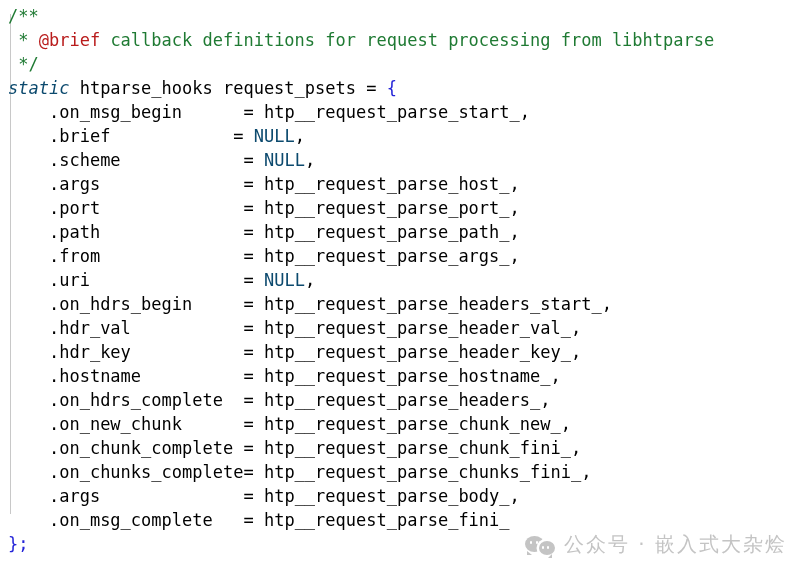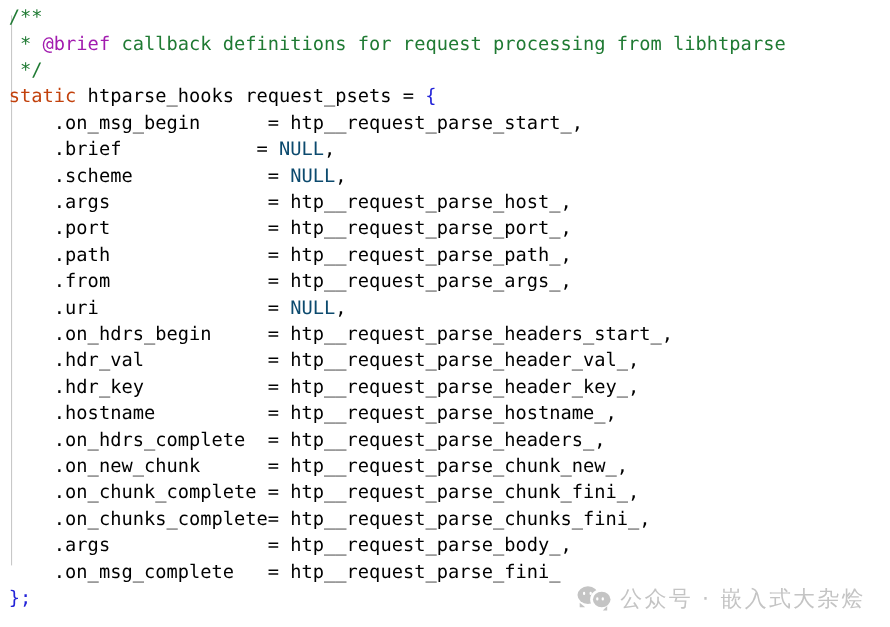--- a/index.html
+++ b/index.html
@@ -42,33 +42,33 @@
   .line {
     height: 24px;
     line-height: 24px;
     font-size: 17px;
     white-space: pre;
     color: #000000;
     letter-spacing: 0px;
   }
 
   .tok-comment { color: #1f7a33; }
-  .tok-doctag  { color: #a21caf; }
-  .tok-kw      { color: #c2410c; }
+  .tok-doctag  { color: #b91c1c; }
+  .tok-kw      { color: #0c4a6e; font-style: italic; }
   .tok-brace   { color: #2424d8; }
   .tok-null    { color: #0c4a6e; }
   .tok-plain   { color: #000000; }
 
   
   #watermark {
     position: absolute;
     right: 22px;
     bottom: 12px;
     display: flex;
-    align-items: flex-start;
+    align-items: flex-end;
     gap: 9px;
     z-index: 3;
     pointer-events: none;
   }
   #watermark .wm-text {
     font-family: "DejaVu Sans", "Liberation Sans", sans-serif;
     font-size: 20px;
     color: #c4c4c4;
     letter-spacing: 2px;
     white-space: nowrap;

